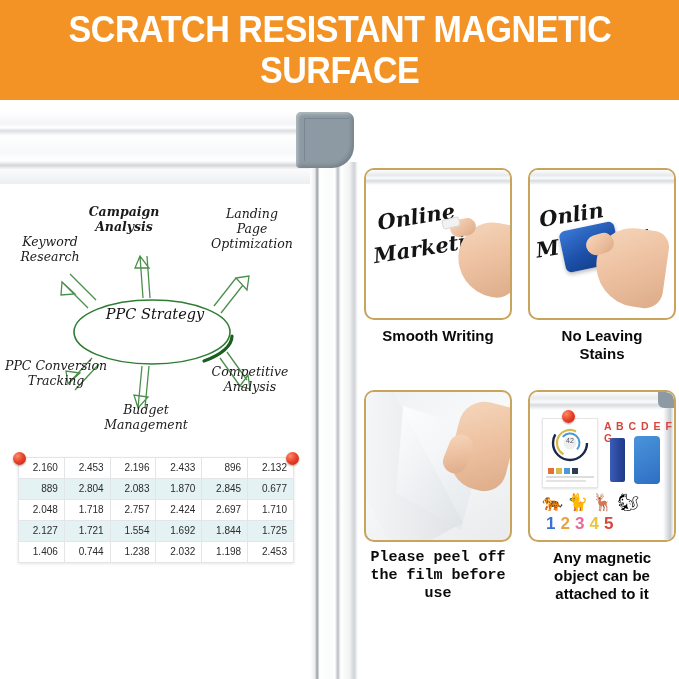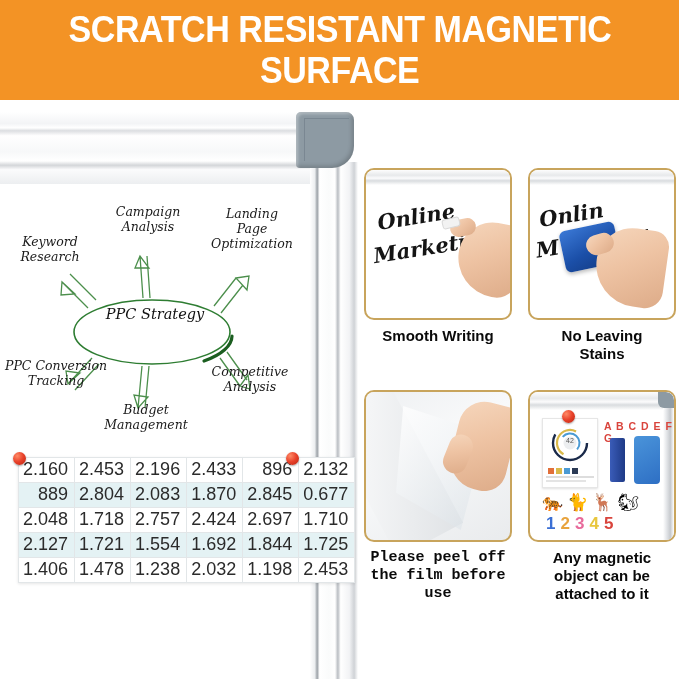--- a/index.html
+++ b/index.html
@@ -44,21 +44,21 @@
       font-style:italic;font-size:12.5px;color:#1a1a1a;line-height:15px;
       text-align:center;white-space:pre-line;}
   #mm-center{position:absolute;left:90px;top:120px;width:130px;
       text-align:center;font-family:"DejaVu Serif",serif;font-style:italic;
       font-size:14.5px;color:#111;}
 
   
   #table-wrap{position:absolute;left:18px;top:357px;width:276px;}
   #dtable{border-collapse:collapse;width:276px;
       box-shadow:0 1px 3px rgba(0,0,0,.10);}
-  #dtable td{border:1px solid #e2e6e8;font-size:18px;color:#2b2b2b;
+  #dtable td{border:1px solid #e2e6e8;font-size:10px;color:#2b2b2b;
       text-align:right;padding:1px 6px 2px 4px;height:17px;
       font-family:"Liberation Sans",sans-serif;}
   #dtable tr:nth-child(even) td{background:#e4f2f4;}
   #dtable tr:nth-child(odd) td{background:#ffffff;}
   .magnet{position:absolute;width:13px;height:13px;border-radius:50%;
       background:radial-gradient(circle at 33% 30%,#ff8a66 0%,#e8412a 48%,
         #b7230f 100%);box-shadow:0 1px 2px rgba(0,0,0,.35);}
 
   
   #features{position:absolute;left:364px;top:168px;width:315px;height:511px;}
@@ -108,21 +108,21 @@
         <path d="M142,180 L138,222 M149,180 L145,222 M138,222 l-4,-13 l14,2 z"></path>
 
         <path d="M92,172 L68,198 M99,178 L75,204 M68,198 l-2,-13 l14,2 z"></path>
       </g>
     </svg>
 
     <div id="mm-center">PPC Strategy</div>
 
     <div class="mm-label" style="left:2px;top:48px;width:96px;">Keyword
 Research</div>
-    <div class="mm-label" style="left:96px;top:18px;width:104px;">Campaign
+    <div class="mm-label" style="left:72px;top:18px;width:104px;font-weight:bold;">Campaign
 Analysis</div>
     <div class="mm-label" style="left:196px;top:20px;width:112px;">Landing
 Page
 Optimization</div>
     <div class="mm-label" style="left:198px;top:178px;width:104px;">Competitive
 Analysis</div>
     <div class="mm-label" style="left:88px;top:216px;width:116px;text-align:center;">Budget
 Management</div>
     <div class="mm-label" style="left:-4px;top:172px;width:120px;">PPC Conversion
 Tracking</div>
@@ -160,21 +160,21 @@
           <tr>
             <td>2.127</td>
             <td>1.721</td>
             <td>1.554</td>
             <td>1.692</td>
             <td>1.844</td>
             <td>1.725</td>
           </tr>
           <tr>
             <td>1.406</td>
-            <td>1.478</td>
+            <td>0.744</td>
             <td>1.238</td>
             <td>2.032</td>
             <td>1.198</td>
             <td>2.453</td>
           </tr>
         </tbody>
     </table>
   </div>
 </div>
 

